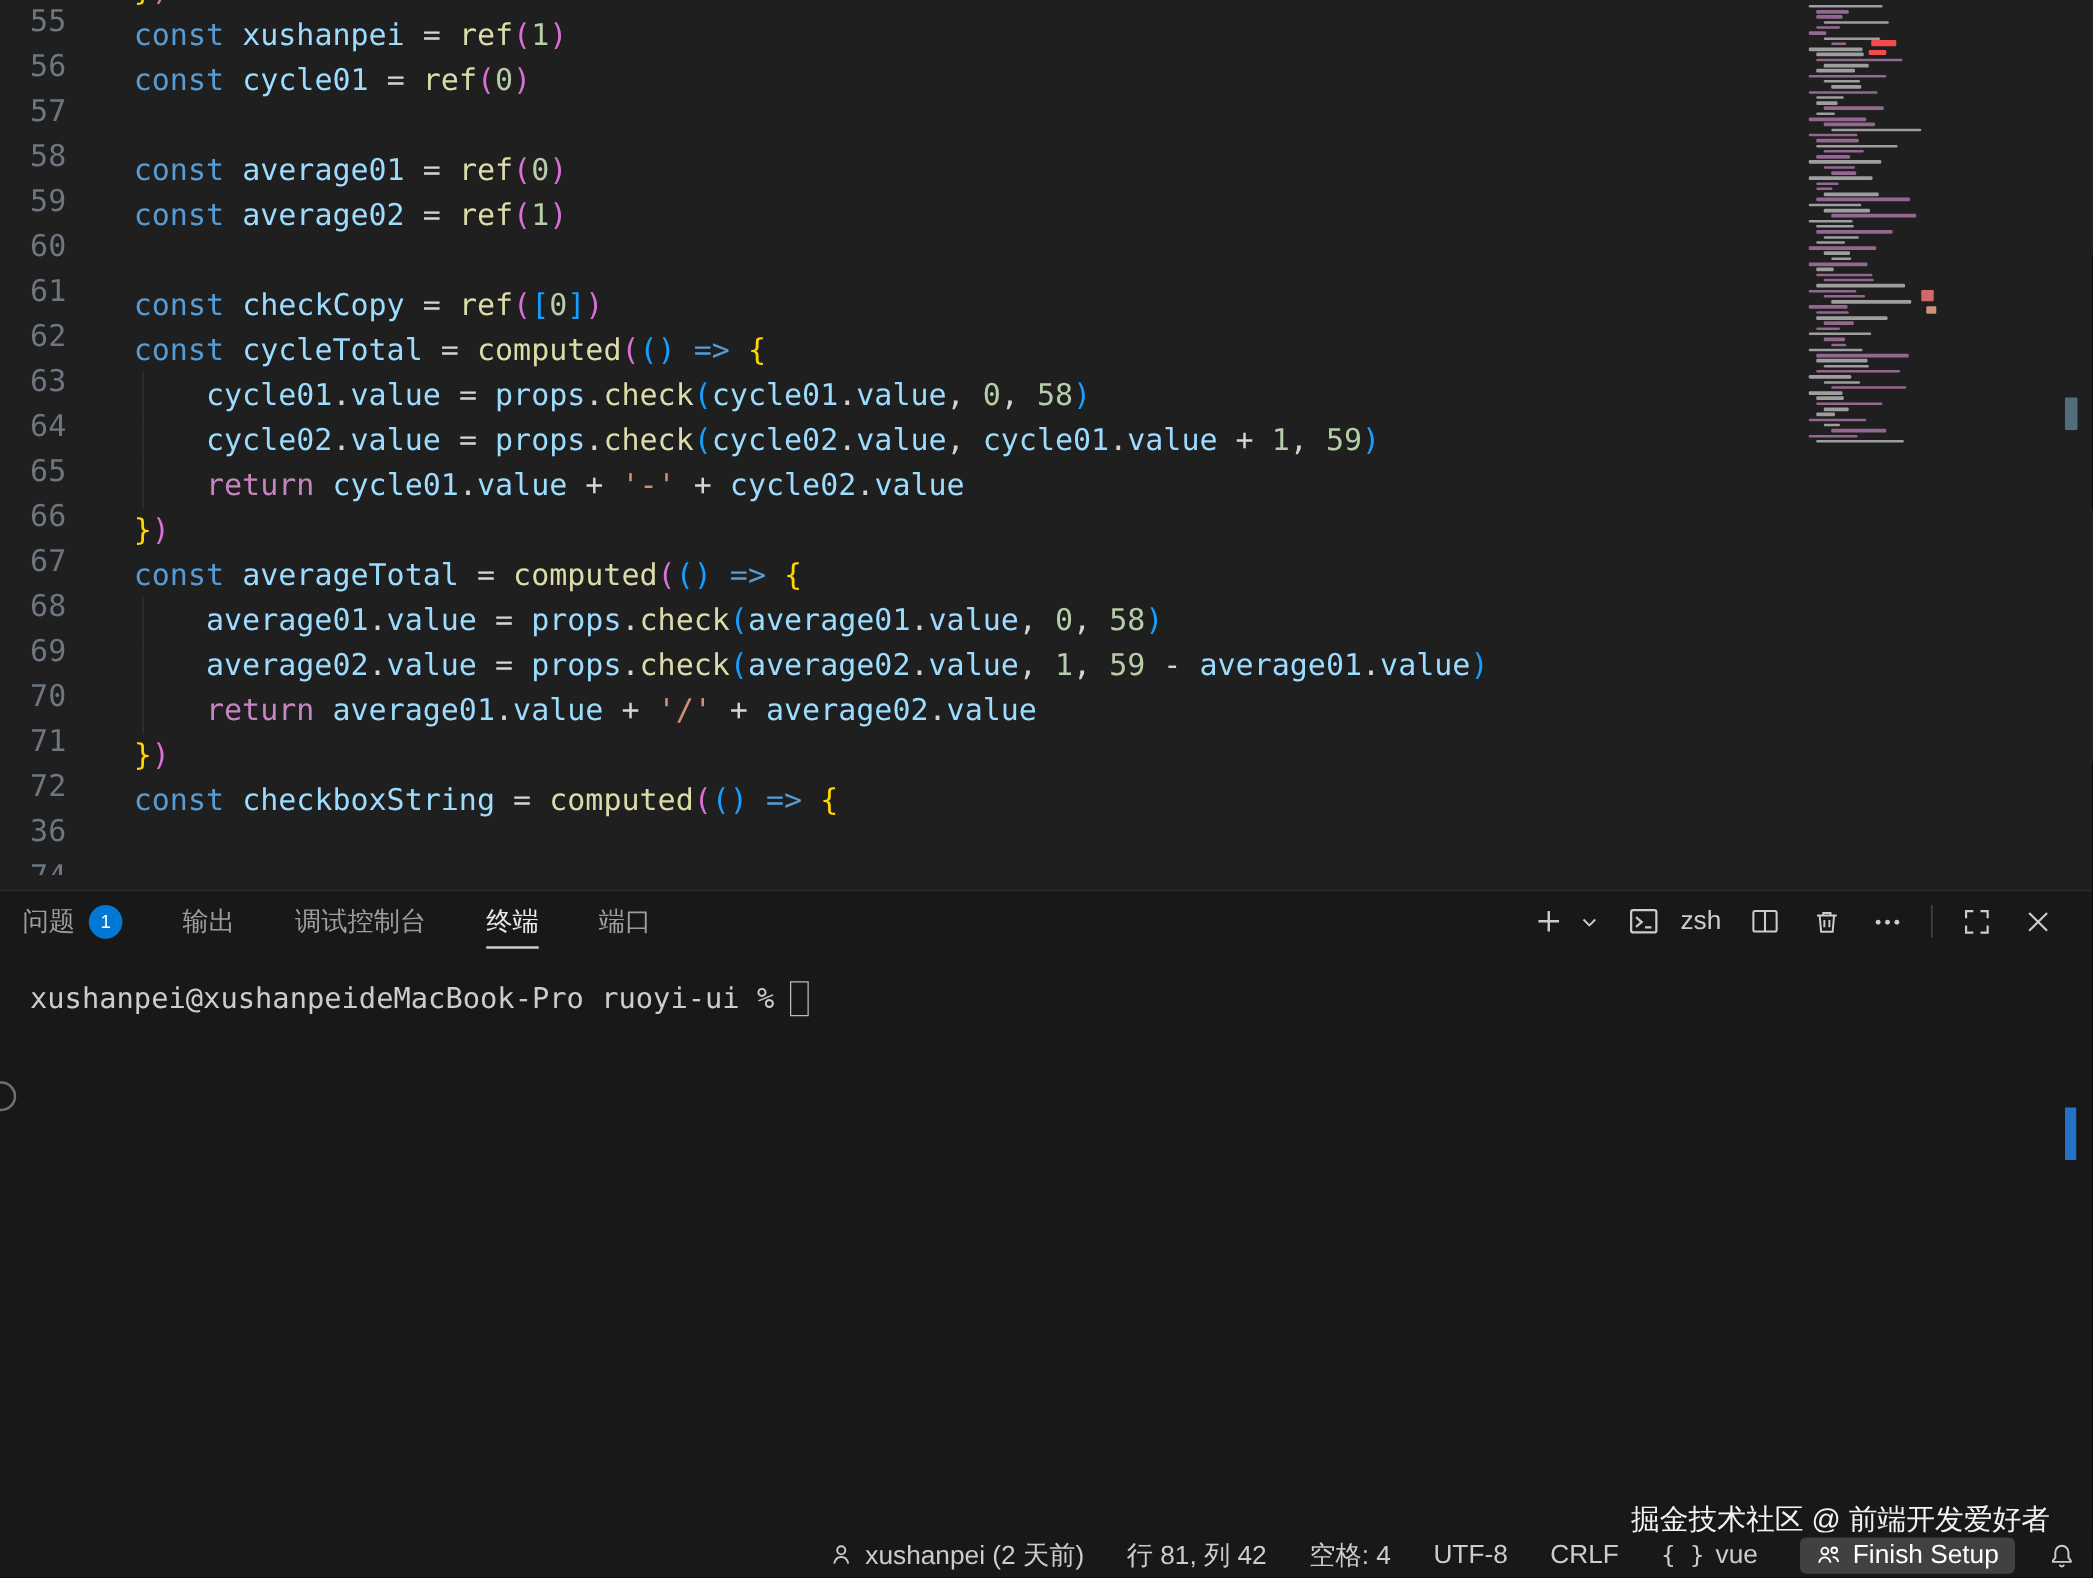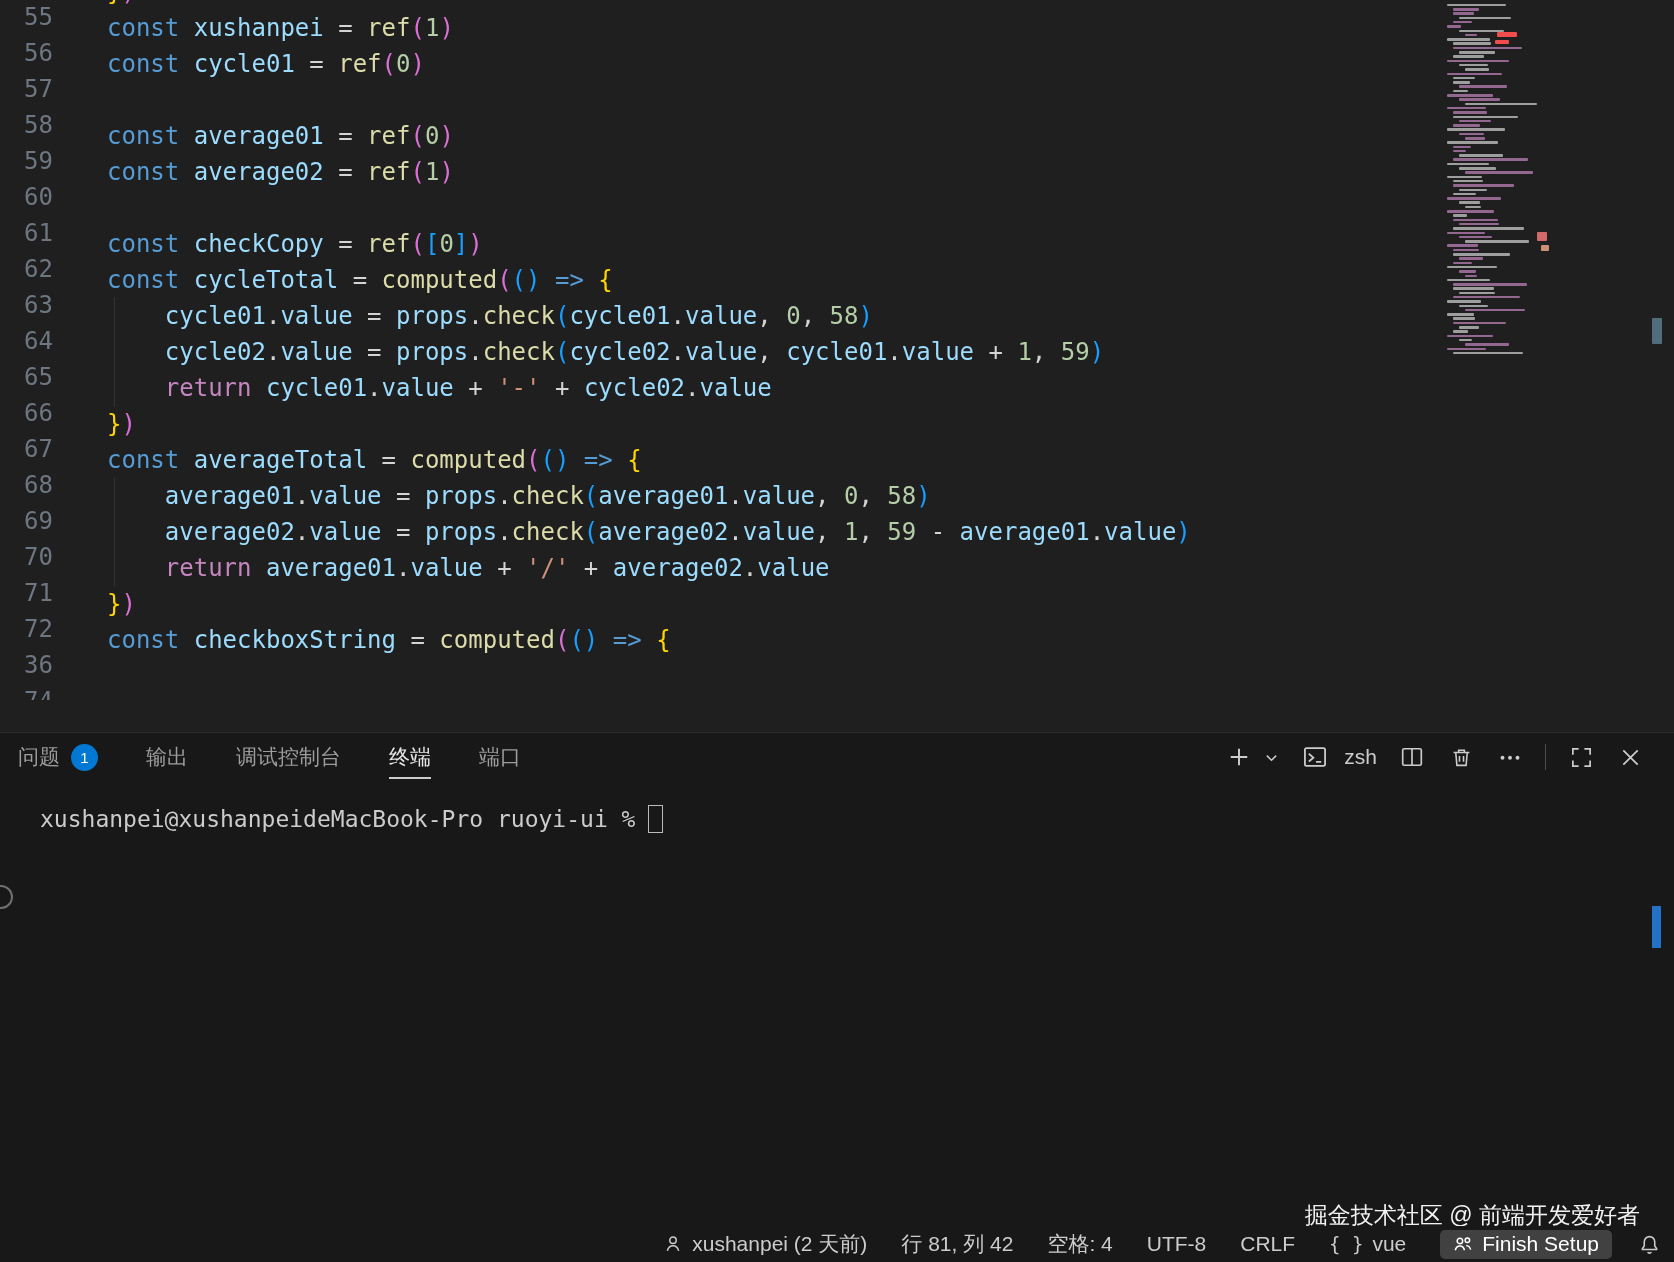--- a/index.html
+++ b/index.html
@@ -18,35 +18,35 @@
   .t-fn{color:#DCDCAA;} .t-num{color:#B5CEA8;} .t-str{color:#CE9178;}
   .t-op{color:#D4D4D4;} .t-p1{color:#FFD700;} .t-p2{color:#DA70D6;} .t-p3{color:#179FFF;}
 
   
   .minimap{position:absolute;top:2px;left:1447px;width:120px;}
   #minimap-lines div{height:2.5px;margin-top:1.8px;opacity:.7;border-radius:1px;}
   .mm-mark{position:absolute;border-radius:1px;}
   .overview-mark{position:absolute;border-radius:1px;}
 
   
-  .panel{position:absolute;left:0;top:732px;width:1674px;height:526px;background:#181818;border-top:1px solid #2B2B2B;}
+  .panel{position:absolute;left:0;top:712px;width:1674px;height:526px;background:#181818;border-top:1px solid #2B2B2B;}
   .panel-header{height:48px;display:flex;align-items:center;padding-left:18px;}
   .panel-tabs{display:flex;align-items:center;gap:48px;}
   .panel-tab{display:flex;align-items:center;gap:11px;font-size:21px;color:#9D9D9D;cursor:pointer;position:relative;height:48px;}
   .panel-tab.active{color:#E7E7E7;}
   .panel-tab.active::after{content:"";position:absolute;left:0;right:0;bottom:2px;height:2px;background:#CCCCCC;}
   .tab-badge{display:inline-flex;align-items:center;justify-content:center;width:27px;height:27px;border-radius:50%;
              background:#0078D4;color:#fff;font-size:15px;}
   .panel-actions{margin-left:auto;display:flex;align-items:center;gap:21px;padding-right:30px;}
   .pa-icon{display:inline-flex;align-items:center;justify-content:center;width:28px;height:28px;cursor:pointer;}
   .pa-icon svg{display:block;}
   .shell-label{font-size:21px;color:#CCCCCC;margin-left:-6px;}
   .pa-divider{width:1px;height:26px;background:#4D4D4D;}
 
-  .terminal-content{position:relative;padding-left:40px;}
+  .terminal-content{position:relative;padding-left:24px;}
   .term-line{margin-top:24px;font-family:"DejaVu Sans Mono",monospace;font-size:23px;color:#CCCCCC;white-space:pre;display:flex;align-items:center;}
   .term-cursor{display:inline-block;width:13px;height:26px;border:1.5px solid #BBBBBB;margin-left:13px;}
   .term-decoration{position:absolute;left:-11px;top:80px;width:20px;height:20px;border-radius:50%;border:2px solid #707070;}
   .term-scrollbar{position:absolute;right:13px;top:173px;width:9px;height:42px;background:#2472C8;}
 
   
   .watermark{position:absolute;top:1200px;right:34px;font-size:23px;color:#F2F2F2;}
 
   
   .statusbar{position:absolute;left:0;bottom:0;width:1674px;height:36px;background:#181818;

